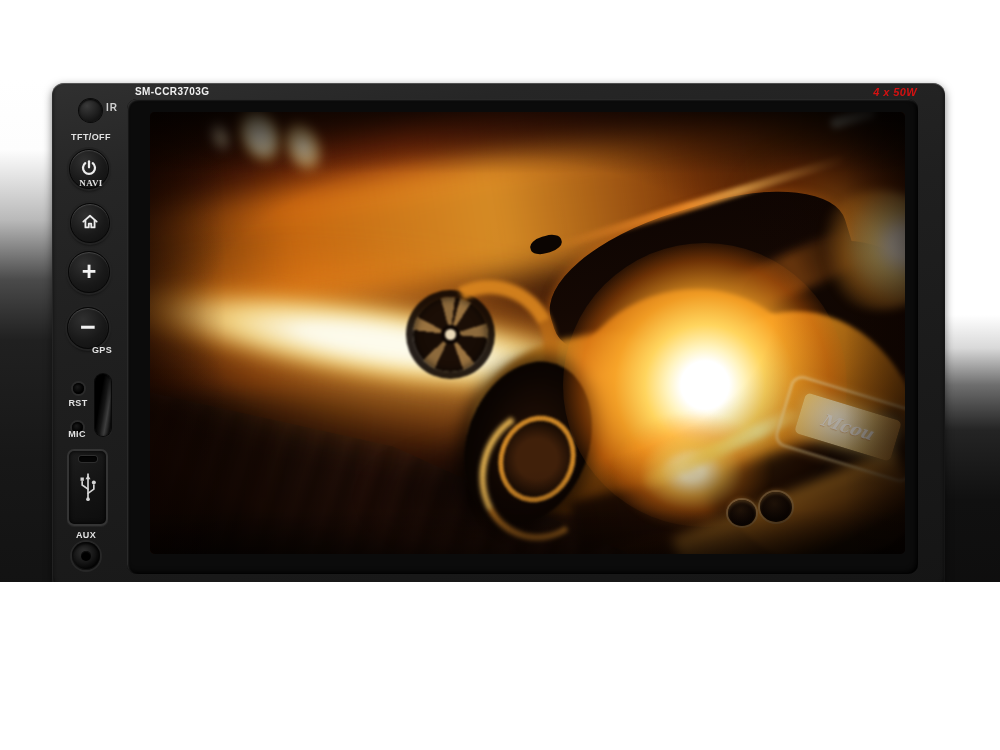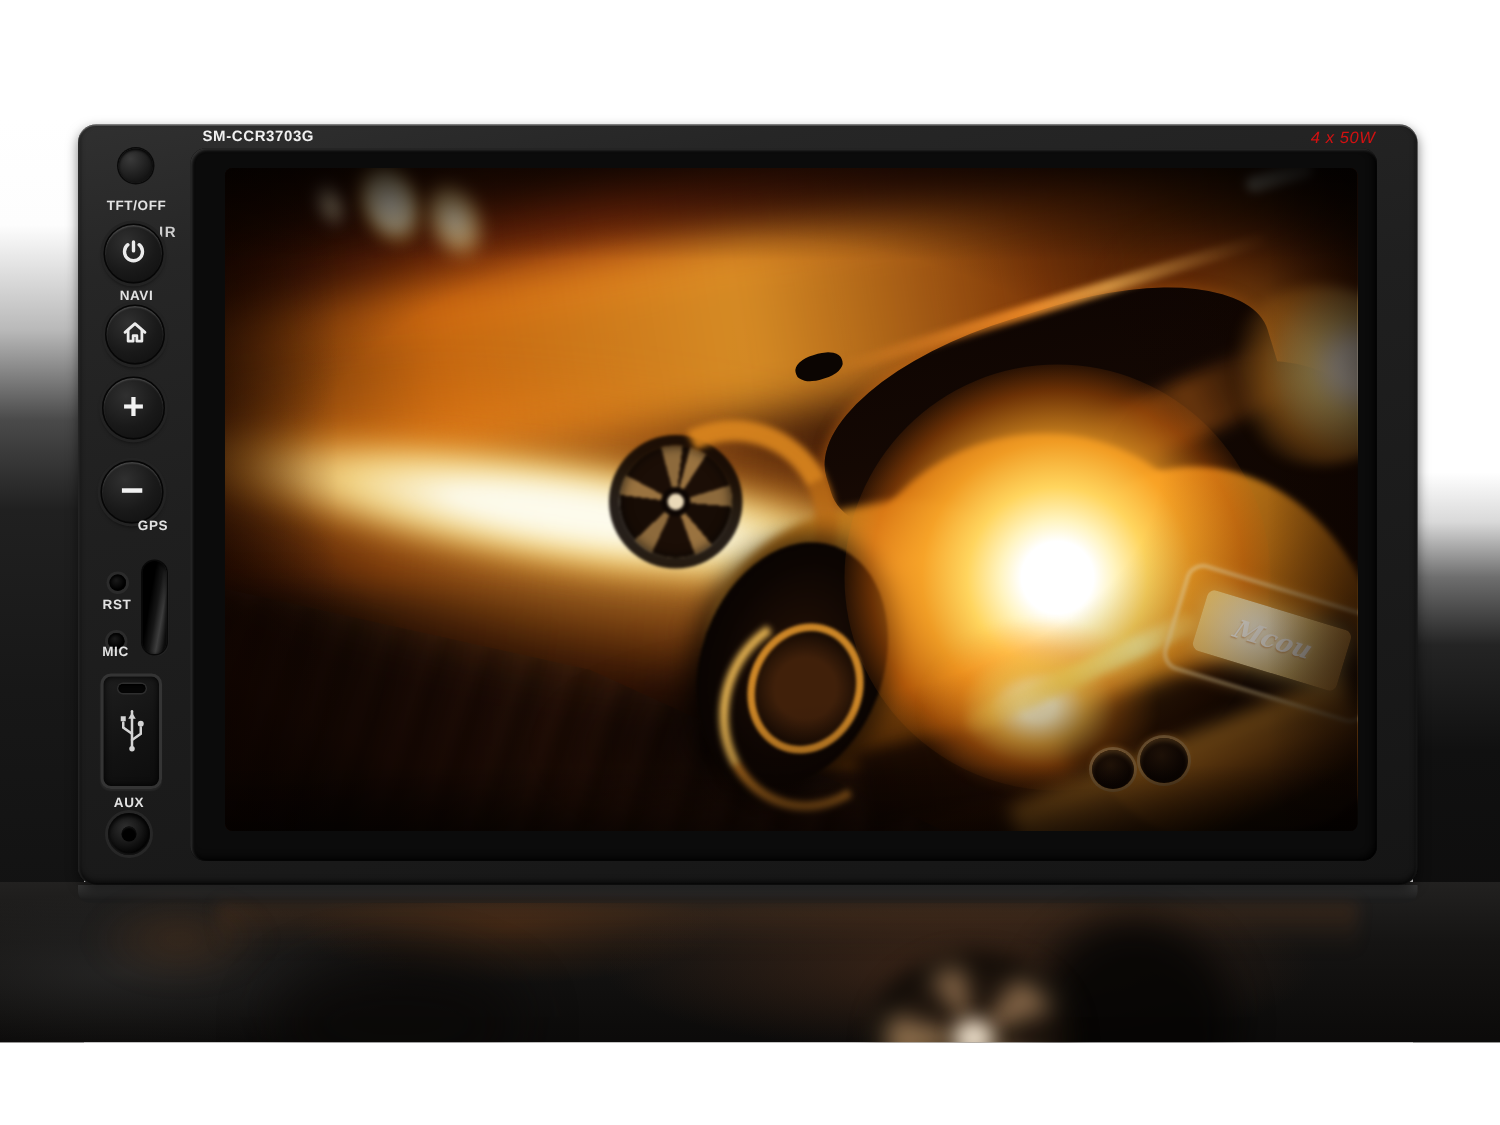--- a/index.html
+++ b/index.html
@@ -1,16 +1,16 @@
 <!DOCTYPE html>
 <html><head>
 <meta charset="utf-8">
 <style>
   html,body{margin:0;padding:0;background:#ffffff;}
-  .stage{position:relative;width:1000px;height:695px;background:#fff;overflow:hidden;
+  .stage{position:relative;width:1000px;height:582px;background:#fff;overflow:hidden;
          font-family:"Liberation Sans",sans-serif;}
   .abs{position:absolute;}
 
   
   .bg-left{left:0;top:80px;width:56px;height:645px;
     background:linear-gradient(to bottom,#ffffff 0px,#fdfdfd 70px,#b9b9b9 140px,#4a4a4a 200px,
       #202020 260px,#171717 380px,#121212 520px,#0e0d0c 645px);}
   .bg-right{right:0;top:80px;width:58px;height:645px;
     background:linear-gradient(to bottom,#ffffff 0px,#ffffff 235px,#d9d9d9 268px,#6e6e6e 305px,
       #242424 350px,#101010 420px,#0b0a0a 645px);}
@@ -38,31 +38,31 @@
     background:radial-gradient(closest-side, rgba(150,80,25,.22), transparent);}
 
   
   .device{left:52px;top:83px;width:893px;height:507px;border-radius:12px;
     background:linear-gradient(168deg,#303030 0%,#262626 15%,#1f1f1f 40%,#1a1a1a 70%,#151515 100%);
     box-shadow:inset 0 1px 0 rgba(150,150,150,.4),inset 1px 0 1px rgba(90,90,90,.25),
       inset -1px 0 1px rgba(60,60,60,.2),inset 0 -2px 4px rgba(0,0,0,.85),0 3px 8px rgba(0,0,0,.5);}
   .model{left:83px;top:3px;font-size:10px;font-weight:bold;color:#f0f0f0;letter-spacing:.4px;}
   .brand{left:0;right:0;top:1px;text-align:center;font-size:14px;font-weight:bold;color:#fdfdfd;
     letter-spacing:1.6px;}
-  .rating{right:28px;top:3px;font-size:11px;font-weight:normal;font-style:italic;color:#d31111;
+  .rating{right:28px;top:3px;font-size:11px;font-weight:bold;font-style:italic;color:#d31111;
     letter-spacing:.4px;}
 
   
   .ir-sensor{left:27px;top:16px;width:23px;height:23px;border-radius:50%;
     background:radial-gradient(circle at 35% 30%, #3a3a3a, #151515 70%);
     box-shadow:inset 0 1px 2px #000, 0 0 0 1px #0a0a0a;}
-  .ir-glyph{left:54px;top:19px;font-size:10px;font-weight:bold;color:#cfcfcf;letter-spacing:1px;margin-top:48px;}
+  .ir-glyph{left:54px;top:19px;font-size:10px;font-weight:bold;color:#cfcfcf;letter-spacing:1px;}
   .lbl{font-size:9px;font-weight:bold;color:#e2e2e2;letter-spacing:.4px;text-align:center;}
   .lbl-tft{left:8px;top:49px;width:62px;}
-  .lbl-navi{left:11px;top:109px;width:56px;}
+  .lbl-navi{left:11px;top:95px;width:56px;font-family:Liberation Serif, serif;}
   .lbl-gps{left:22px;top:262px;width:56px;}
   .lbl-rst{left:3px;top:315px;width:46px;}
   .lbl-mic{left:3px;top:346px;width:44px;}
   .lbl-aux{left:9px;top:447px;width:50px;}
   .btn{position:absolute;border-radius:50%;border:1px solid #060606;cursor:pointer;padding:0;
     display:flex;align-items:center;justify-content:center;
     background:radial-gradient(circle at 38% 30%, #303030, #191919 55%, #0e0e0e 100%);
     box-shadow:0 0 0 2px #232323, 0 2px 3px rgba(0,0,0,.7), inset 0 1px 1px rgba(170,170,170,.28);}
   .btn-power{left:17px;top:66px;width:40px;height:40px;}
   .btn-home{left:18px;top:120px;width:40px;height:40px;}

